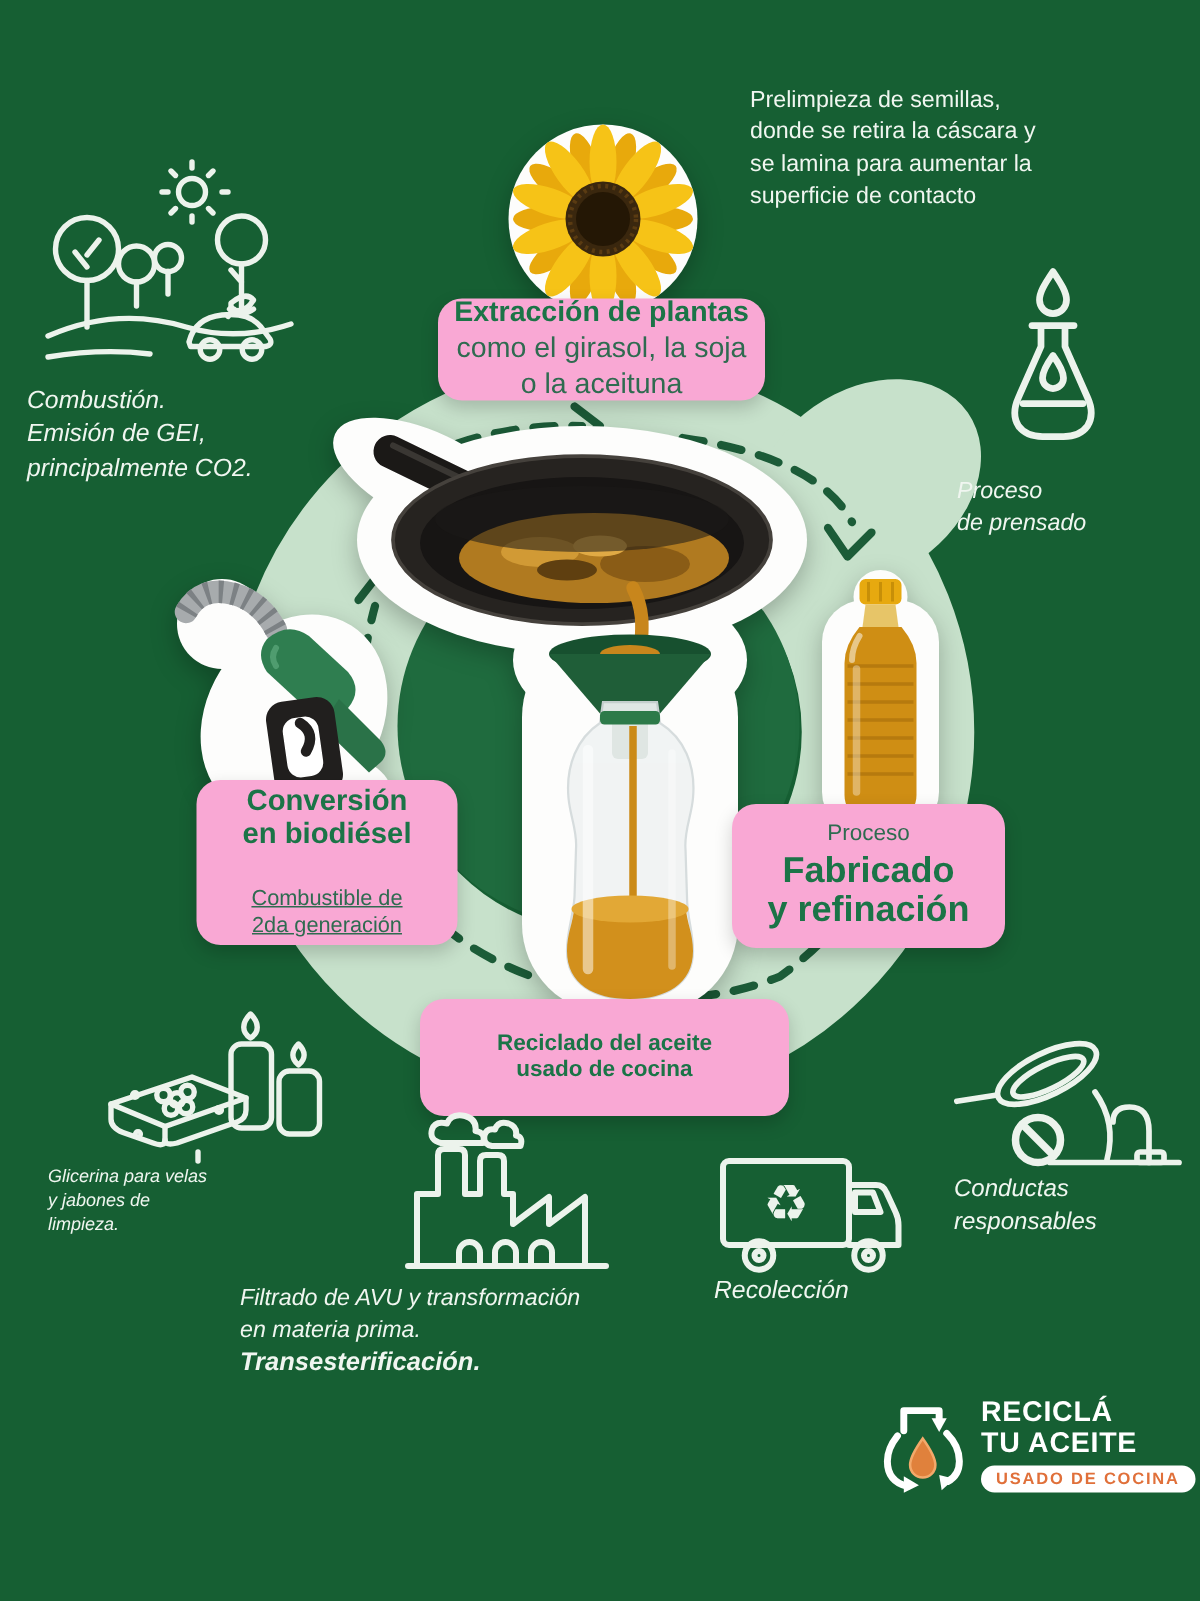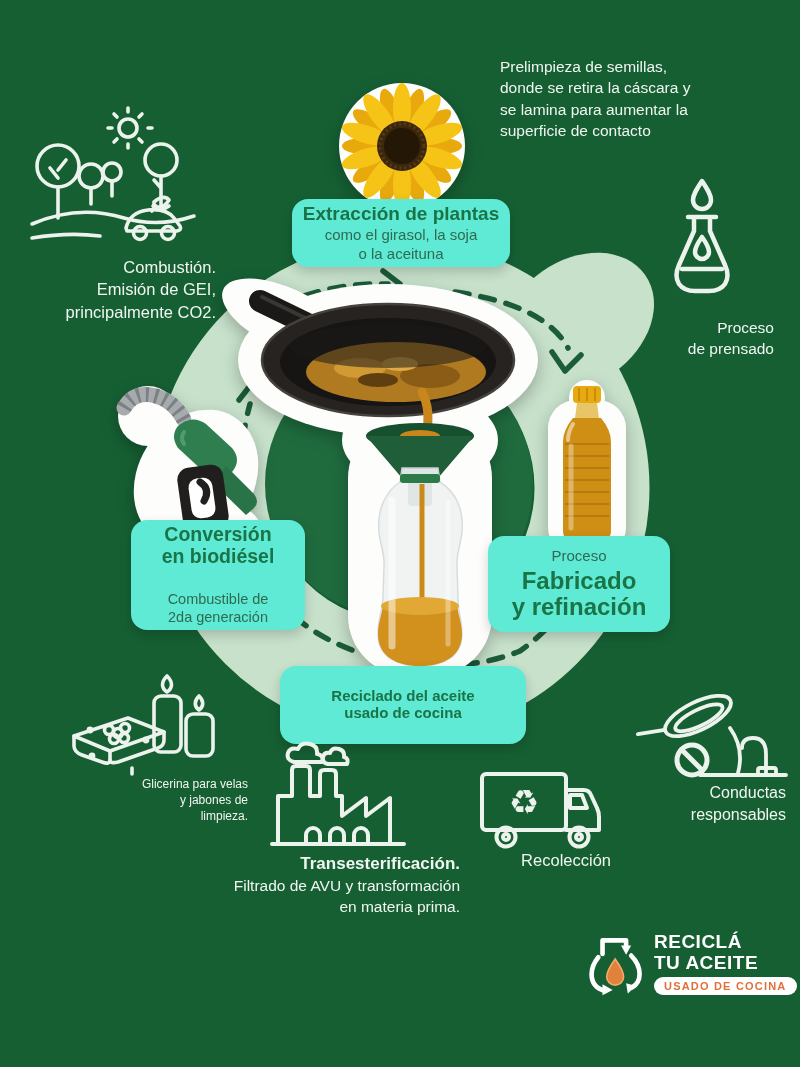--- a/index.html
+++ b/index.html
@@ -2,23 +2,23 @@
 <html><head>
 <meta charset="utf-8">
 <style>
   html,body{margin:0;padding:0;background:#0b3b20;}
   .stage{position:relative;width:800px;height:1067px;background:#165f33;overflow:hidden;
          font-family:"Liberation Sans",sans-serif;}
   .abs{position:absolute;}
   .wtext{color:#f0f6f0;}
   .pre{white-space:pre-line;}
   .b{font-weight:bold;}
-  .center{text-align:right;}
+  .center{text-align:left;font-style:italic;}
   .right{}
-  .card{position:absolute;background:#5eead4;border-radius:16px;
+  .card{position:absolute;background:#f9a8d4;border-radius:16px;
         box-shadow:0 5px 12px rgba(0,0,0,.18);
         display:flex;flex-direction:column;align-items:center;justify-content:center;
         text-align:center;padding:4px 8px;box-sizing:border-box;}
   .ctitle{color:#1b7447;font-weight:bold;line-height:1.12;}
   .csub{color:#2f6b50;line-height:1.25;}
   .photo{filter:drop-shadow(0 6px 8px rgba(0,0,0,.25));}
   .icon{filter:none;}
   .logo-row{display:flex;align-items:flex-start;gap:10px;}
   .logo-l1,.logo-l2{color:#ffffff;font-weight:bold;font-size:19px;letter-spacing:.5px;line-height:1.08;}
   .logo-badge{margin-top:4px;background:#ffffff;color:#e0703a;font-weight:bold;font-size:11px;
@@ -139,21 +139,21 @@
           <ellipse cx="72" cy="32" rx="9" ry="25"></ellipse>
         </g>
     </g>
     <circle cx="72" cy="70" r="25" fill="#3a270e"></circle>
     <circle cx="72" cy="70" r="18" fill="#241705"></circle>
     <circle cx="72" cy="70" r="22" fill="none" stroke="#5a3b12" stroke-width="3" stroke-dasharray="2 3"></circle>
   </svg>
 
   <div class="card" style="left:292px;top:199px;width:218px;height:68px;">
     <div class="ctitle" style="font-size:19px;">Extracción de plantas</div>
-    <div class="csub pre" style="font-size:15px;margin-top:2px;">como el girasol, la soja
+    <div class="csub pre" style="font-size:19px;margin-top:2px;">como el girasol, la soja
 o la aceituna</div>
   </div>
 
   <svg class="abs icon" style="left:655px;top:178px" width="95" height="128" viewBox="0 0 95 128" fill="none" stroke="#ecf3ec" stroke-width="4.5" stroke-linecap="round" stroke-linejoin="round">
     <path d="M 47 3 C 53 12 56 17 56 22 A 9 9 0 0 1 38 22 C 38 17 41 12 47 3 Z"></path>
     <path d="M 33 39 H 61"></path>
     <path d="M 39 41 V 53 L 24 87 Q 19 98 24 106 Q 29 113 40 113 H 54 Q 65 113 70 106 Q 75 98 70 87 L 55 53 V 41"></path>
     <path d="M 27 91 H 67"></path>
     <path d="M 47 59 C 52 66 54 70 54 74 A 7 7 0 0 1 40 74 C 40 70 42 66 47 59 Z"></path>
   </svg>
@@ -204,21 +204,21 @@
     <path d="M 118 92 L 146 120 Q 152 128 146 134 L 138 141 L 106 110 Z" fill="#2a7248"></path>
     <rect x="72" y="92" width="46" height="64" rx="12" fill="#211f1e" transform="rotate(-8 95 124)"></rect>
     <rect x="82" y="104" width="24" height="40" rx="9" fill="#ffffff" transform="rotate(-8 94 124)"></rect>
     <path d="M 92 108 q 11 7 4 19" stroke="#211f1e" stroke-width="7" fill="none" stroke-linecap="round"></path>
     <path d="M 76 58 Q 72 64 76 70" stroke="#4f9c6f" stroke-width="4" fill="none" stroke-linecap="round"></path>
   </svg>
 
   <div class="card" style="left:131px;top:520px;width:174px;height:110px;justify-content:space-between;">
     <div class="ctitle pre" style="font-size:19.5px;">Conversión
 en biodiésel</div>
-    <div class="csub pre" style="font-size:14.5px;margin-top:6px;">Combustible de
+    <div class="csub pre" style="font-size:14.5px;margin-top:6px;text-decoration:underline;">Combustible de
 2da generación</div>
   </div>
 
   <svg class="abs photo" style="left:540px;top:380px" width="95" height="182" viewBox="0 0 95 182">
     <g fill="#fdfdfc">
       <circle cx="47" cy="18" r="18"></circle>
       <rect x="8" y="20" width="78" height="156" rx="28"></rect>
     </g>
     <rect x="33" y="6" width="28" height="17" rx="4" fill="#e7a90f"></rect>
     <path d="M 39 8 V 21 M 47 8 V 21 M 55 8 V 21" stroke="#c78f08" stroke-width="2"></path>
@@ -265,23 +265,23 @@
   <svg class="abs icon" style="left:266px;top:740px" width="145" height="112" viewBox="0 0 145 112" fill="none" stroke="#ecf3ec" stroke-width="4" stroke-linecap="round" stroke-linejoin="round">
     <path d="M 20 16 Q 12 14 14 7 Q 16 1 24 3 Q 27 -4 36 -2 Q 44 0 43 8 Q 50 9 48 16 Z" transform="translate(8 6)"></path>
     <path d="M 56 22 Q 50 21 51 15 Q 52 10 58 11 Q 60 5 67 7 Q 73 9 72 15 Q 77 16 75 22 Z" transform="translate(6 2)"></path>
     <path d="M 12 104 V 56 L 26 56 L 26 30 Q 26 26 30 26 L 40 26 Q 44 26 44 30 L 44 56 L 54 56 L 54 34 Q 54 30 58 30 L 66 30 Q 70 30 70 34 L 70 56 L 76 56 L 76 76 L 100 58 L 100 76 L 124 58 L 124 104 Z"></path>
     <path d="M 40 104 V 95 a 7 7 0 0 1 14 0 V 104"></path>
     <path d="M 64 104 V 95 a 7 7 0 0 1 14 0 V 104"></path>
     <path d="M 88 104 V 95 a 7 7 0 0 1 14 0 V 104"></path>
     <path d="M 6 104 H 138"></path>
   </svg>
   <div class="abs center" style="left:160px;top:854px;width:300px;">
-    <div class="wtext b" style="font-size:17px;">Transesterificación.</div>
     <div class="wtext pre" style="font-size:15.5px;line-height:1.35;margin-top:2px;">Filtrado de AVU y transformación
 en materia prima.</div>
+    <div class="wtext b" style="font-size:17px;">Transesterificación.</div>
   </div>
 
   <svg class="abs icon" style="left:476px;top:762px" width="135" height="95" viewBox="0 0 135 95" fill="none" stroke="#ecf3ec" stroke-width="4" stroke-linecap="round" stroke-linejoin="round">
     <rect x="6" y="12" width="84" height="56" rx="4"></rect>
     <text x="48" y="52" font-size="34" fill="#ecf3ec" stroke="none" text-anchor="middle" font-family="DejaVu Sans, sans-serif">♻</text>
     <path d="M 90 28 H 108 Q 113 28 115 33 L 121 46 Q 123 50 123 55 V 68 H 90"></path>
     <path d="M 94 33 H 106 L 111 46 H 94 Z"></path>
     <circle cx="30" cy="75" r="9.5"></circle>
       <circle cx="30" cy="75" r="3"></circle>
     <circle cx="103" cy="75" r="9.5"></circle>

